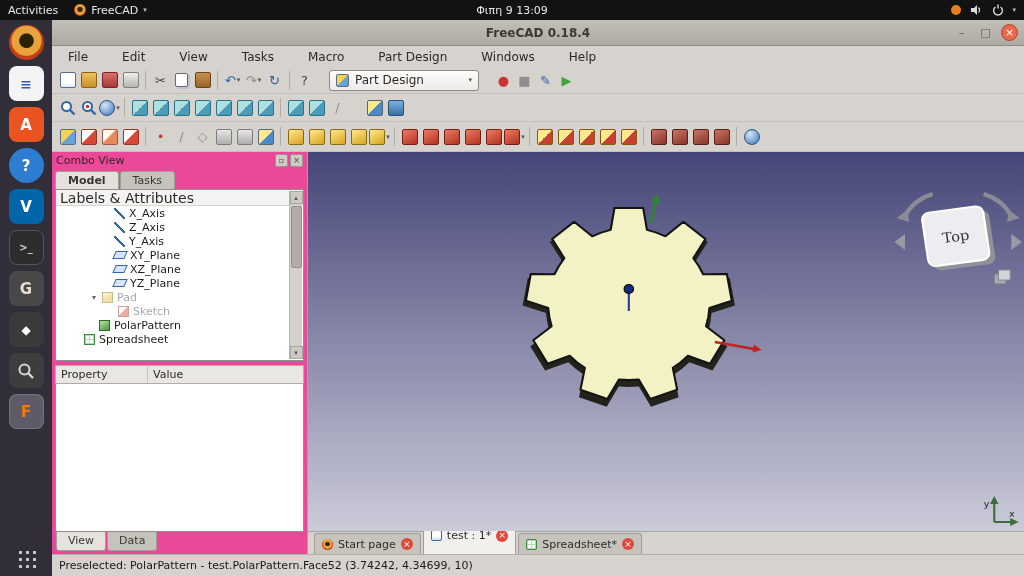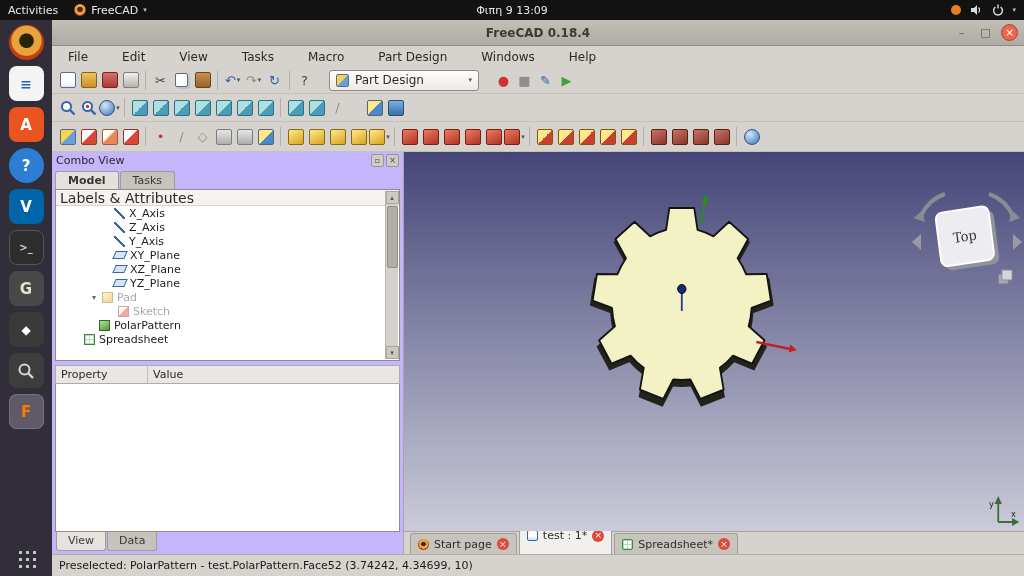--- a/index.html
+++ b/index.html
@@ -60,21 +60,21 @@
 .c-mixb{background:linear-gradient(135deg,#ffe98c 50%,#4a8ac8 50%);border:1px solid #556677}
 .c-darkred{background:linear-gradient(150deg,#c87468,#8a3428);border:1px solid #5c1f16}
 .c-sphere{width:16px;height:16px;border-radius:50%;background:radial-gradient(circle at 35% 30%,#d4e6f8,#3a74b8);border:1px solid #2a5488}
 .c-vcube{background:linear-gradient(135deg,#aee0e0 50%,#4a9cb8 50%);border:1px solid #2a7086}
 .c-folderb{background:linear-gradient(#7ab0e0,#3a6ea5);border:1px solid #29517a}
 .wbcombo{display:flex;align-items:center;gap:6px;height:21px;min-width:150px;padding:0 6px;background:linear-gradient(#fefefe,#eceae6);border:1px solid #8f8b85;border-radius:3px;margin:0 6px;font-size:12px}
 .wbcombo .ico{width:13px;height:13px}
 .wbcombo .lbl{flex:1}
 
 .main{flex:1;display:flex;min-height:0}
-.combo{width:352px;background:#c4b5fd;display:flex;flex-direction:column;border-right:1px solid #a8a49e;flex:none}
+.combo{width:256px;background:#ec4899;display:flex;flex-direction:column;border-right:1px solid #a8a49e;flex:none}
 .cv-title{height:17px;display:flex;align-items:center;font-size:11px;padding:0 4px;color:#2d2a26;flex:none}
 .cv-title .grow{flex:1}
 .cvbtn{width:13px;height:13px;border:1px solid #9a968f;background:#cfcbc5;display:flex;align-items:center;justify-content:center;font-size:8px;margin-left:2px;border-radius:2px;color:#444}
 .cv-tabs{height:20px;display:flex;align-items:flex-end;padding-left:3px;gap:1px;flex:none}
 .cvtab{padding:2px 12px;font-size:11px;background:#c6c2bc;border:1px solid #a09c96;border-bottom:none;border-radius:3px 3px 0 0;color:#3a3733}
 .cvtab.active{background:#e4e1dd;font-weight:bold}
 .tree{height:172px;margin:0 3px;background:#fff;border:1px solid #918d87;position:relative;overflow:hidden;flex:none}
 .thead{height:16px;background:#f4f3f1;border-bottom:1px solid #d8d5d0;font-size:14px;display:flex;align-items:center;padding-left:4px;color:#2d2a26}
 .trow{height:14px;display:flex;align-items:center;gap:4px;font-size:11px;color:#1f1d1a;padding-right:16px}
 .trow.muted{color:#a4a9ae}

